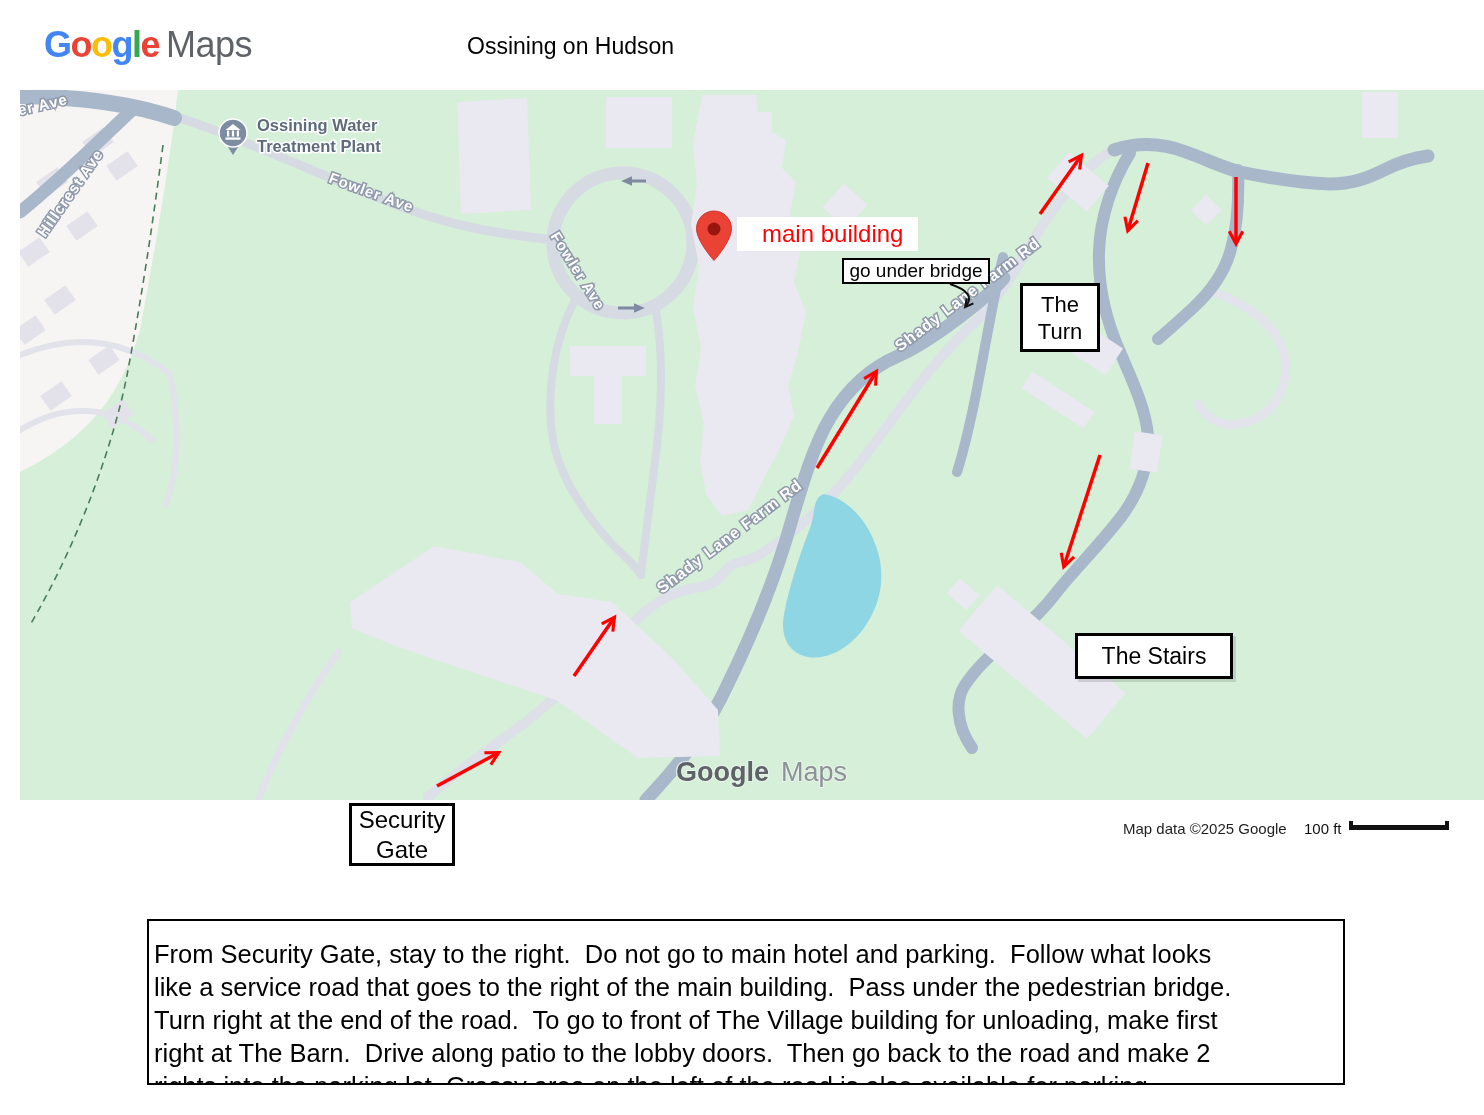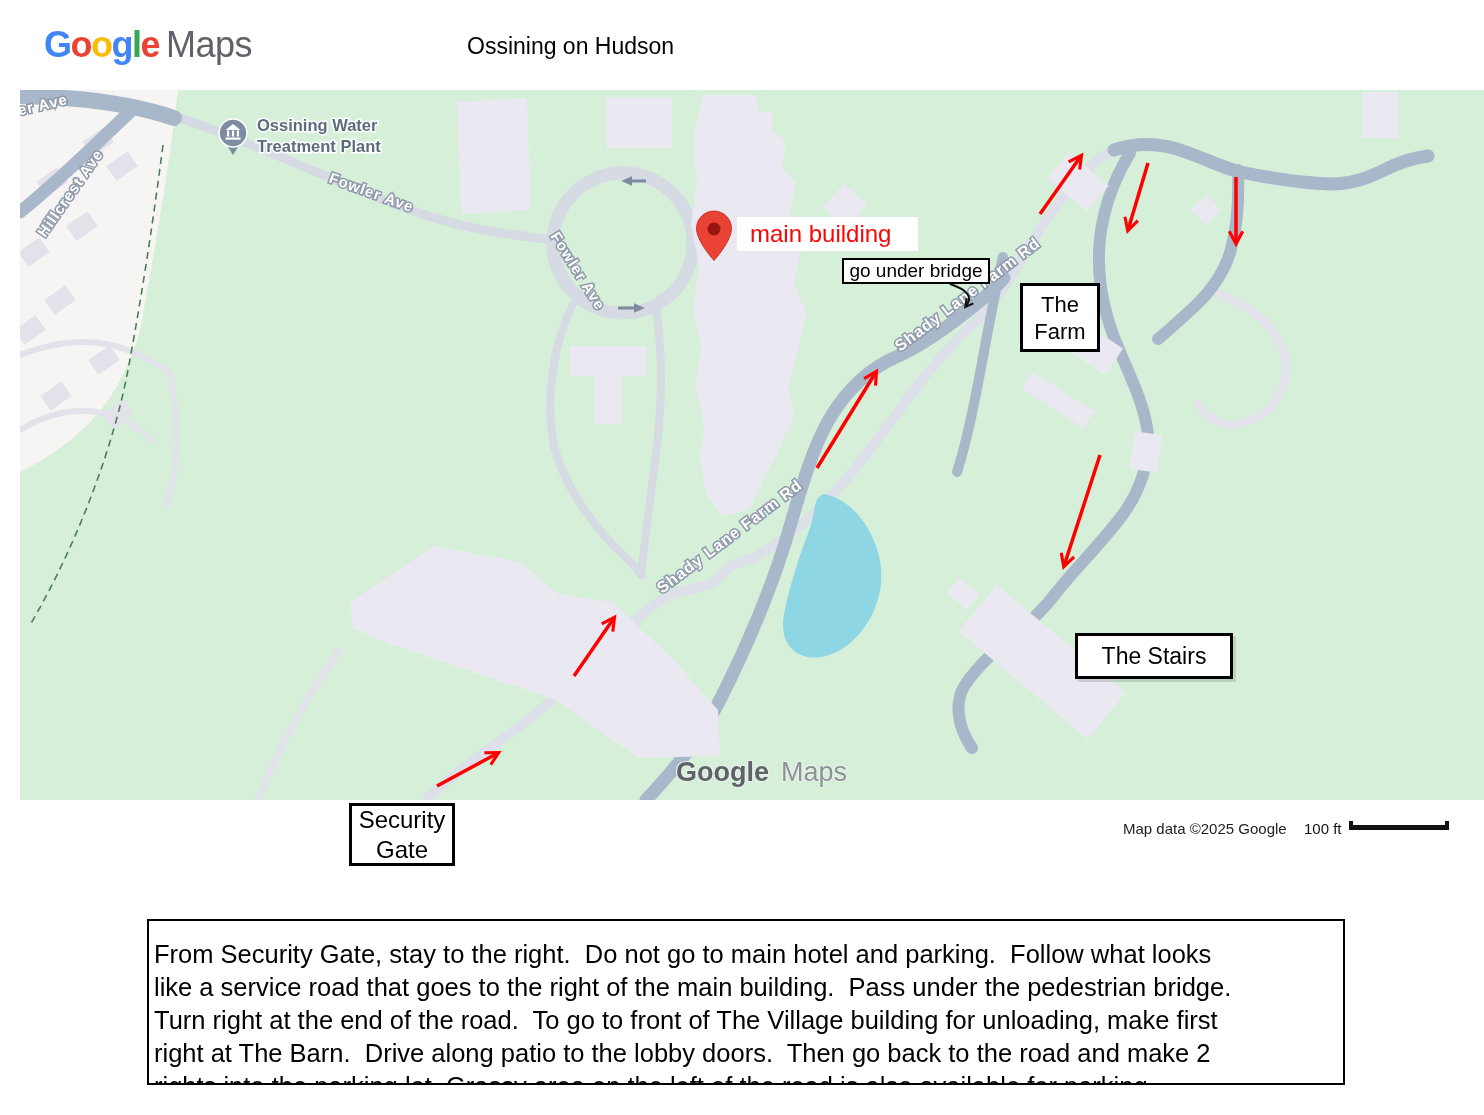--- a/index.html
+++ b/index.html
@@ -19,21 +19,21 @@
   .callout{position:absolute;background:#fff;border:3px solid #000;color:#000;
            display:flex;align-items:center;justify-content:center;text-align:center;
            white-space:pre-line;box-sizing:border-box}
   #grassyBox{left:1157px;top:47px;width:151px;height:63px;font-size:22px;line-height:27px}
   #bridgeBox{left:842px;top:258px;width:148px;height:26px;border-width:2px;font-size:19px}
   #barnBox{left:1020px;top:283px;width:80px;height:69px;font-size:22px;line-height:27px}
   #parkBox{left:1197px;top:312px;width:98px;height:91px;font-size:22px;line-height:29px}
   #villageBox{left:1075px;top:633px;width:158px;height:46px;font-size:23px;box-shadow:3px 3px 0 rgba(0,0,0,0.12)}
   #securityBox{left:349px;top:803px;width:106px;height:63px;font-size:24px;line-height:30px}
   #pinLabel{position:absolute;left:737px;top:217px;width:181px;height:34px;background:#fff;
-            color:#f80505;font-size:24px;display:flex;align-items:center;padding-left:13px;box-sizing:border-box}
+            color:#f80505;font-size:24px;display:flex;align-items:center;padding-left:25px;box-sizing:border-box}
   
   #attr{left:1123px;top:820px;font-size:15px;color:#1f1f1f}
   #scaleLbl{left:1304px;top:820px;font-size:15px;color:#111}
   #scaleBar{left:1349px;top:821px;width:100px;height:9px;
             border-left:4px solid #111;border-right:4px solid #111;border-bottom:5px solid #111;box-sizing:border-box}
   
   #directions{left:147px;top:919px;width:1198px;height:166px;border:2px solid #000;box-sizing:border-box;
               font-size:25.5px;line-height:33px;white-space:pre-wrap;padding:17px 5px;color:#000;overflow:hidden}
 </style>
 </head>
@@ -169,21 +169,21 @@
 
       <g>
         <path d="M714,211 a17.5,17.5 0 0 0 -17.5,17.5 c0,13 17.5,32 17.5,32 c0,0 17.5,-19 17.5,-32 a17.5,17.5 0 0 0 -17.5,-17.5 Z" fill="#EA4335" stroke="#c5221f" stroke-width="0.8"></path>
         <circle cx="714" cy="229" r="6.5" fill="#991510"></circle>
       </g>
     </svg>
   </div>
 
   <div id="bridgeBox" class="callout">go under bridge</div>
   <div id="barnBox" class="callout">The
-Farm</div>
+Turn</div>
   <div id="villageBox" class="callout">The Stairs</div>
   <div id="securityBox" class="callout">Security
 Gate</div>
   <div id="pinLabel">main building</div>
 
   <div id="attr" class="abs">Map data ©2025 Google</div>
   <div id="scaleLbl" class="abs">100 ft</div>
   <div id="scaleBar" class="abs"></div>
 
   <div id="directions" class="abs">From Security Gate, stay to the right.  Do not go to main hotel and parking.  Follow what looks

